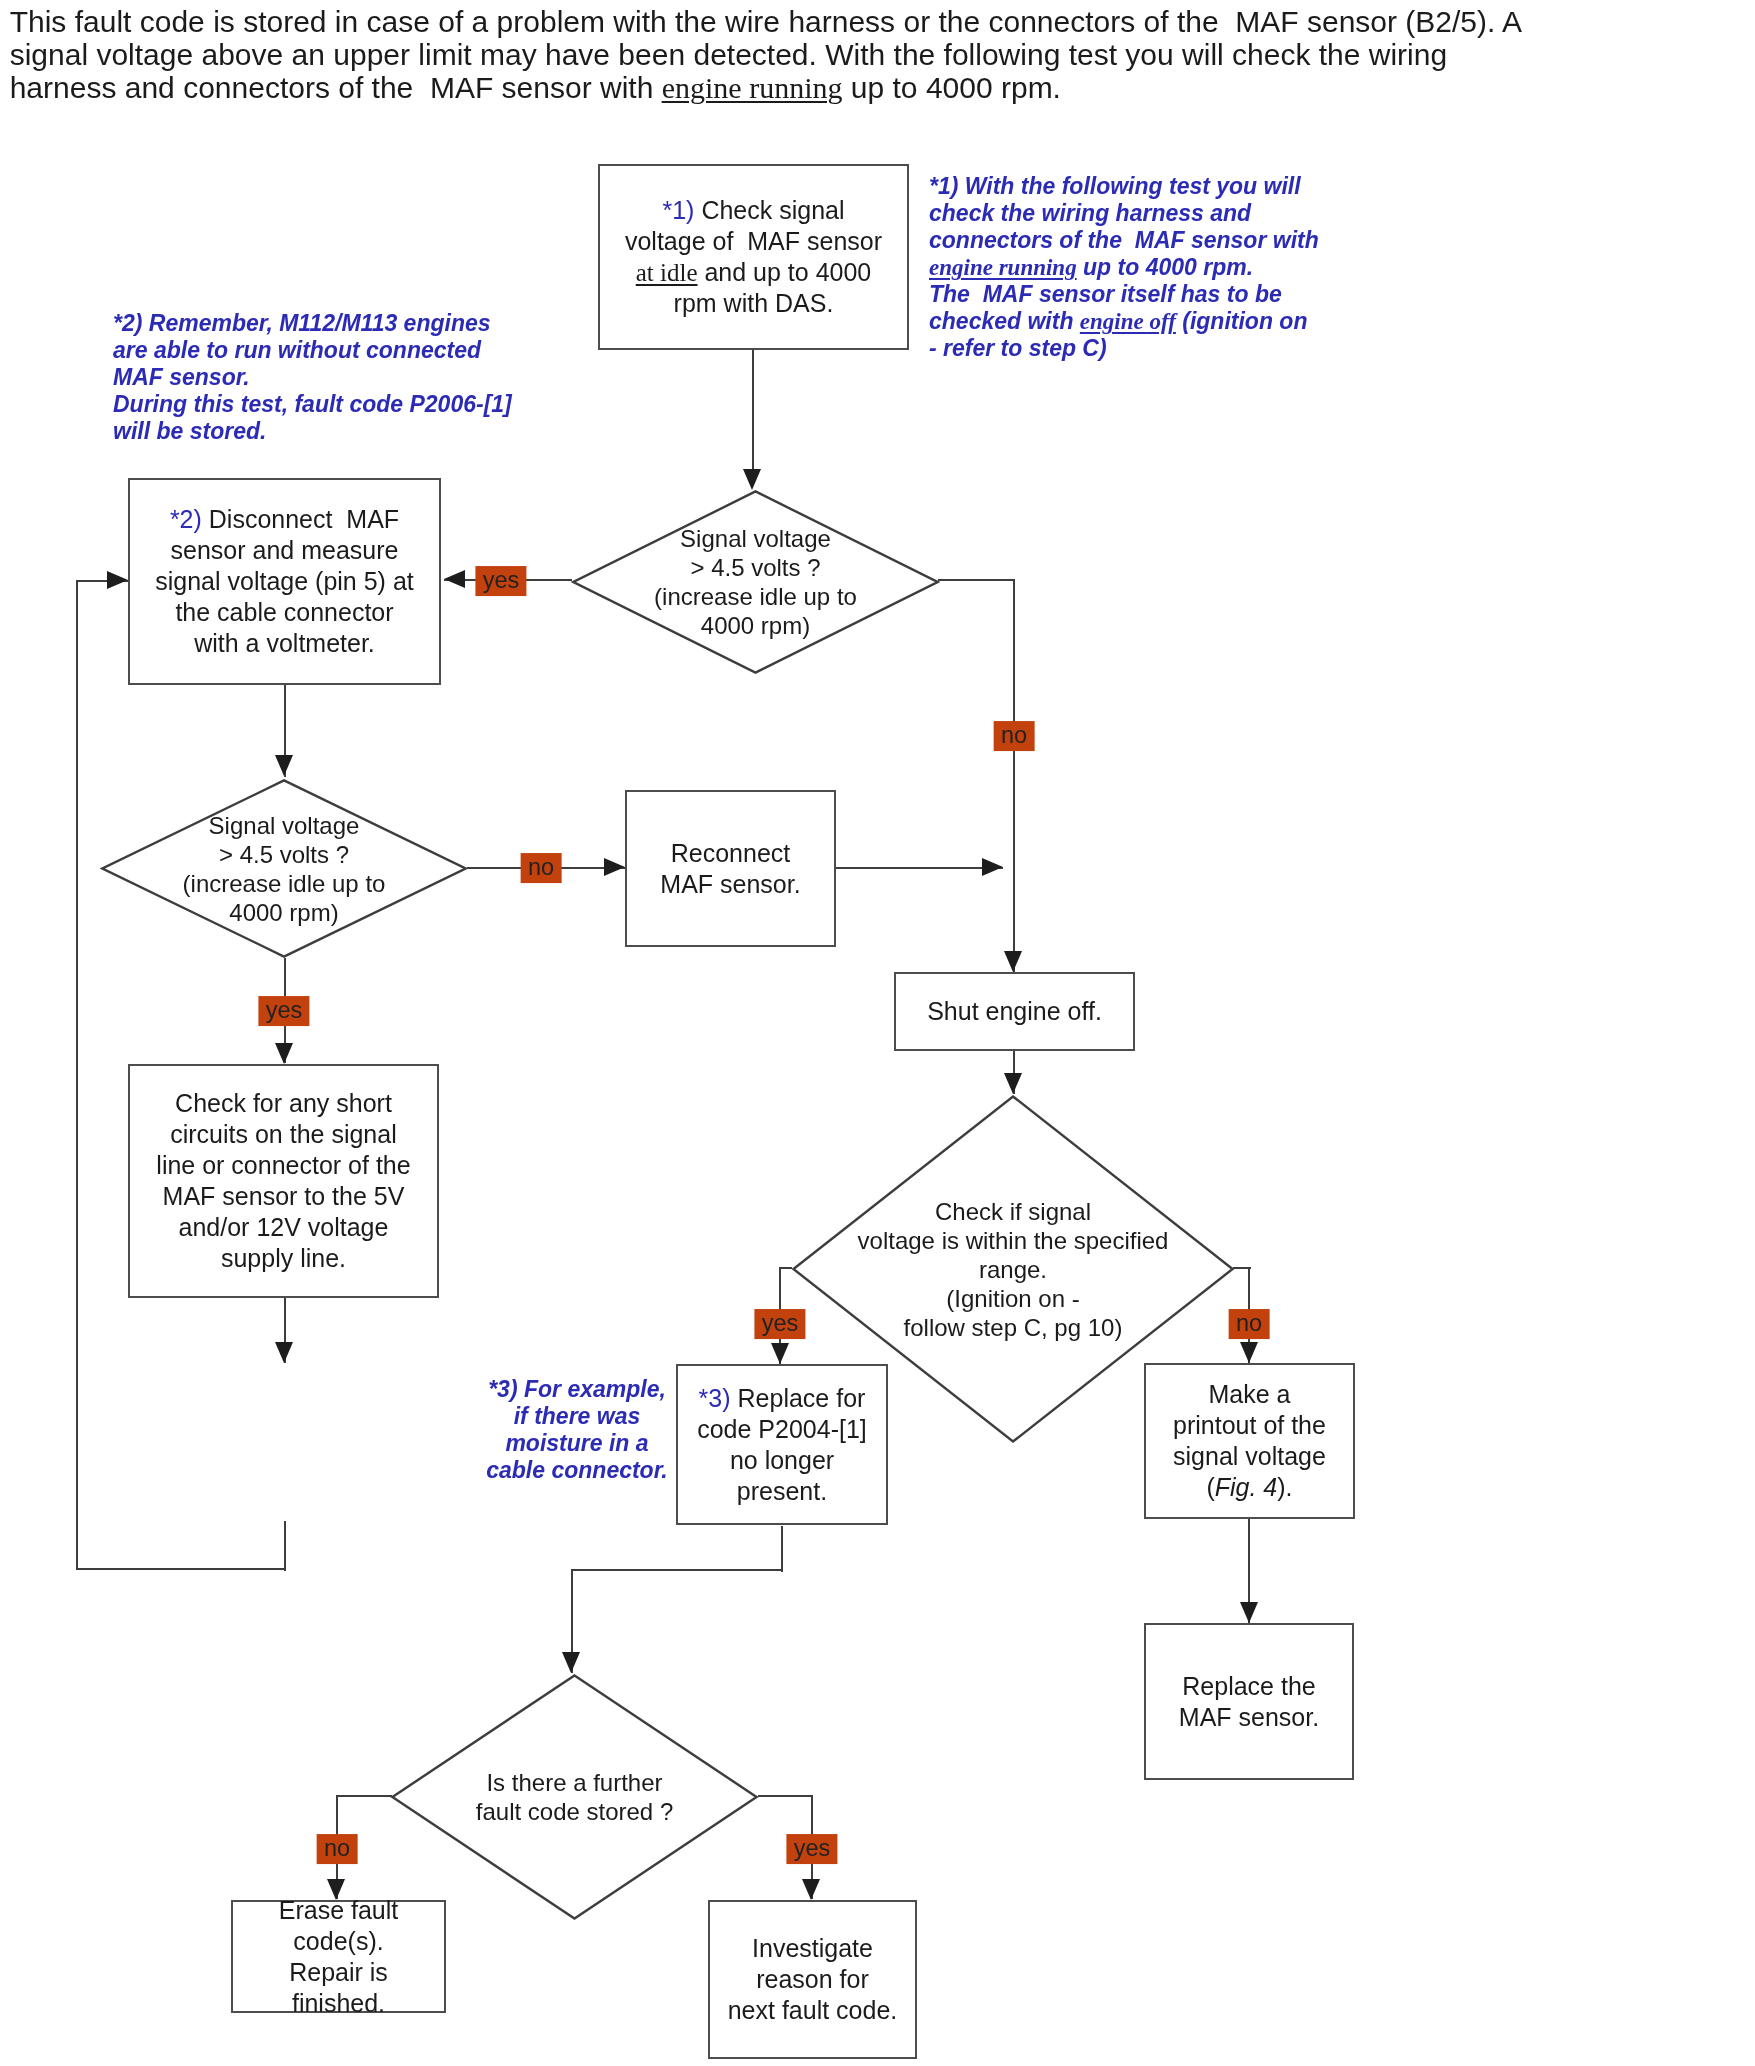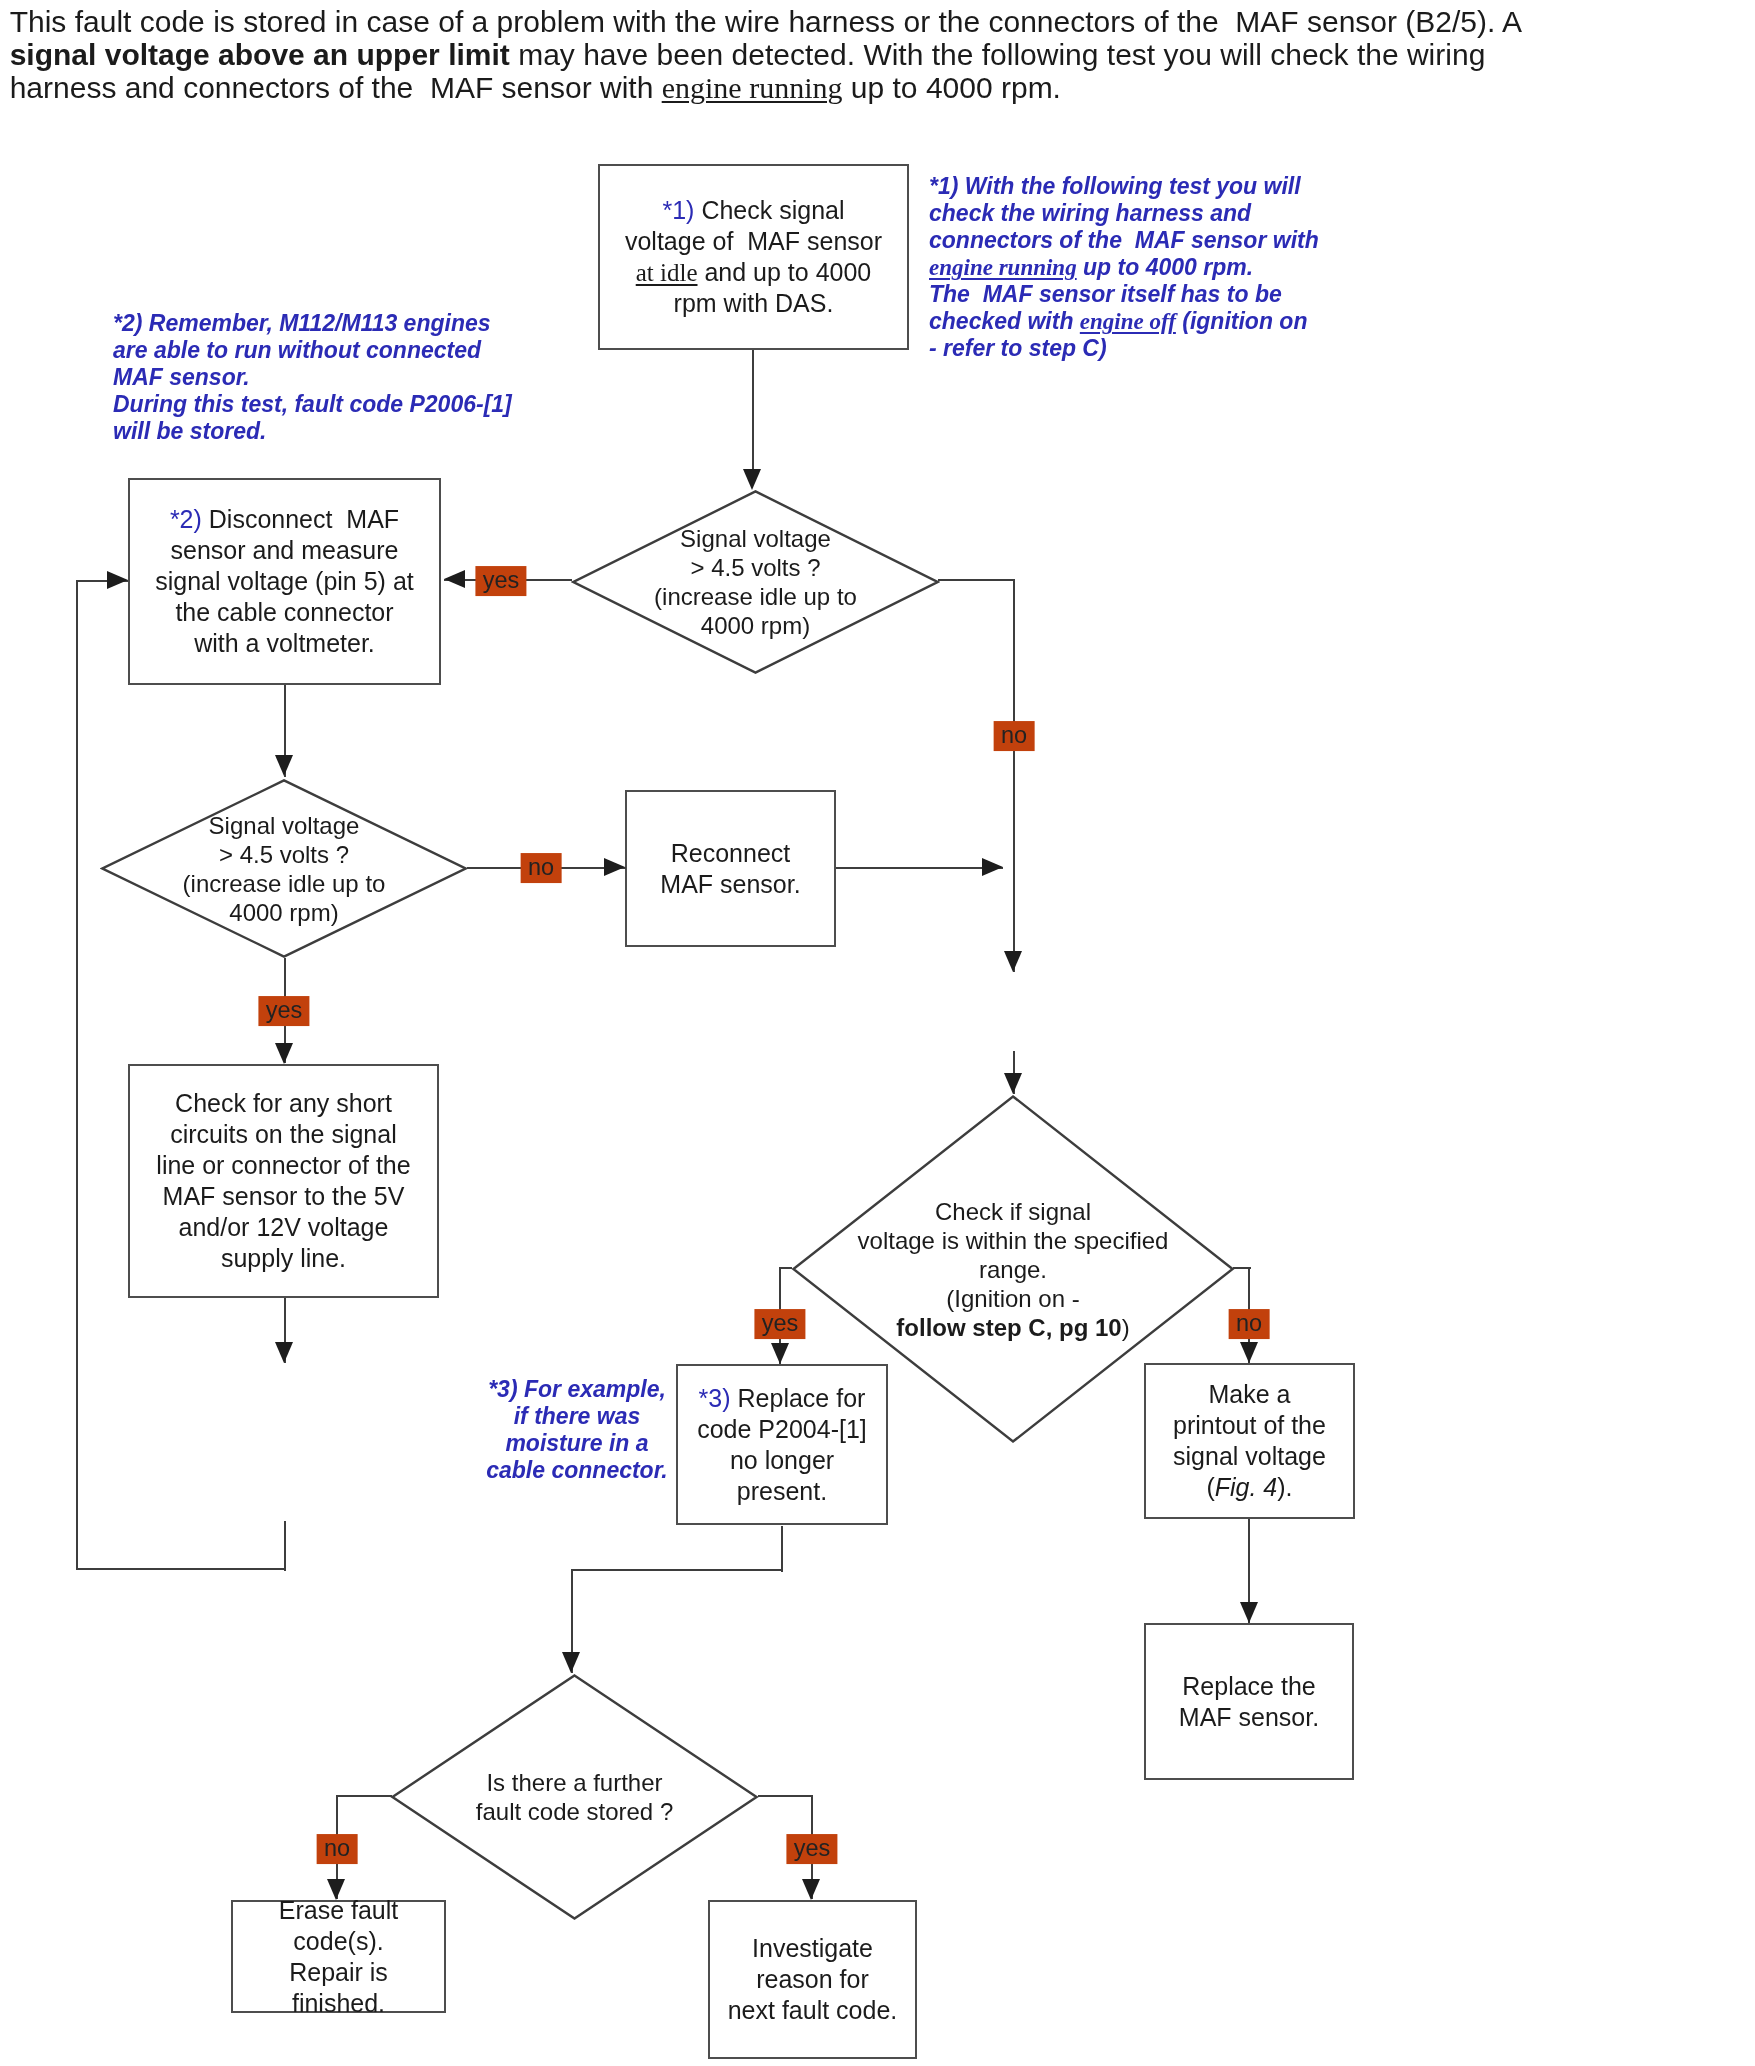--- a/index.html
+++ b/index.html
@@ -2,21 +2,21 @@
 <html style="font-size:13px"><head>
 <meta charset="utf-8">
 <style>
   html,body{margin:0;padding:0;background:#ffffff;}
   #canvas{
     position:relative;width:1756px;height:2067px;background:#ffffff;
     font-family:"Liberation Sans","DejaVu Sans",sans-serif;color:#1b1b1b;
     overflow:hidden;
   }
   .tl{white-space:pre-wrap;}
-  .sb{font-weight:bold;margin-top:32px;}
+  .sb{font-weight:normal;margin-top:32px;}
   .si{font-style:italic;}
   .su{text-decoration:underline;text-decoration-thickness:2.4px;text-underline-offset:3.2px;font-family:Liberation Serif, serif;}
   .sblue{color:#2b2bb5;}
   #header{
     position:absolute;left:9.7px;top:4.9px;width:1738px;
     font-size:30px;line-height:33px;text-align:left;
   }
   .box{
     position:absolute;border:2.4px solid #4d4d4d;background:#ffffff;
     display:flex;flex-direction:column;justify-content:center;align-items:center;
@@ -89,20 +89,23 @@
   <div class="box" style="left:128px;top:478px;width:313px;height:207px">
       <div class="tl"><span class="sblue">*2) </span><span>Disconnect  MAF</span></div>
       <div class="tl"><span>sensor and measure</span></div>
       <div class="tl"><span>signal voltage (pin 5) at</span></div>
       <div class="tl"><span>the cable connector</span></div>
       <div class="tl"><span>with a voltmeter.</span></div>
     </div>
   <div class="box" style="left:625px;top:790px;width:211px;height:157px">
       <div class="tl"><span>Reconnect</span></div>
       <div class="tl"><span>MAF sensor.</span></div>
+    </div>
+  <div class="box" style="left:894px;top:972px;width:241px;height:79px">
+      <div class="tl"><span>Shut engine off.</span></div>
     </div>
   <div class="box" style="left:128px;top:1064px;width:311px;height:234px">
       <div class="tl"><span>Check for any short</span></div>
       <div class="tl"><span>circuits on the signal</span></div>
       <div class="tl"><span>line or connector of the</span></div>
       <div class="tl"><span>MAF sensor to the 5V</span></div>
       <div class="tl"><span>and/or 12V voltage</span></div>
       <div class="tl"><span>supply line.</span></div>
     </div>
   <div class="box" style="left:676px;top:1364px;width:212px;height:161px">

